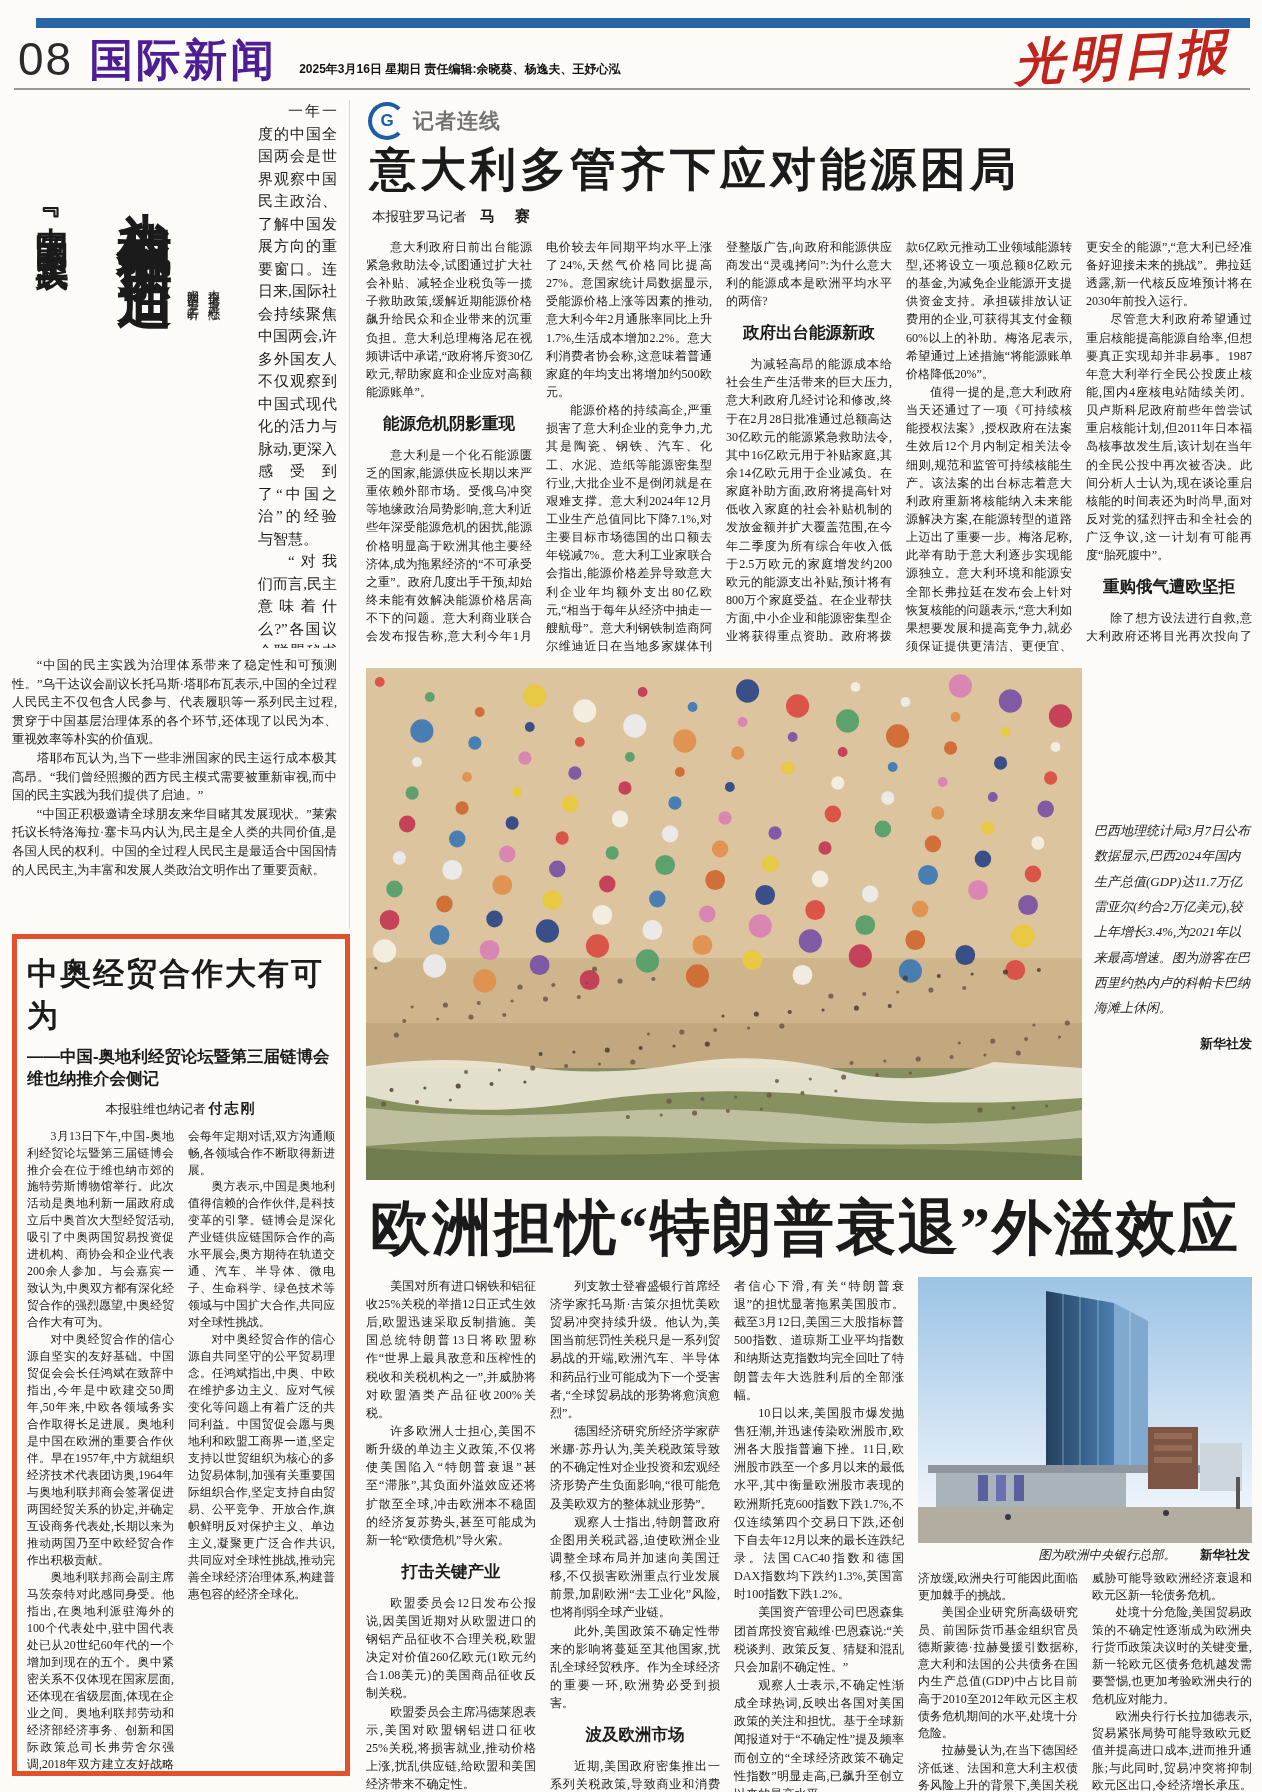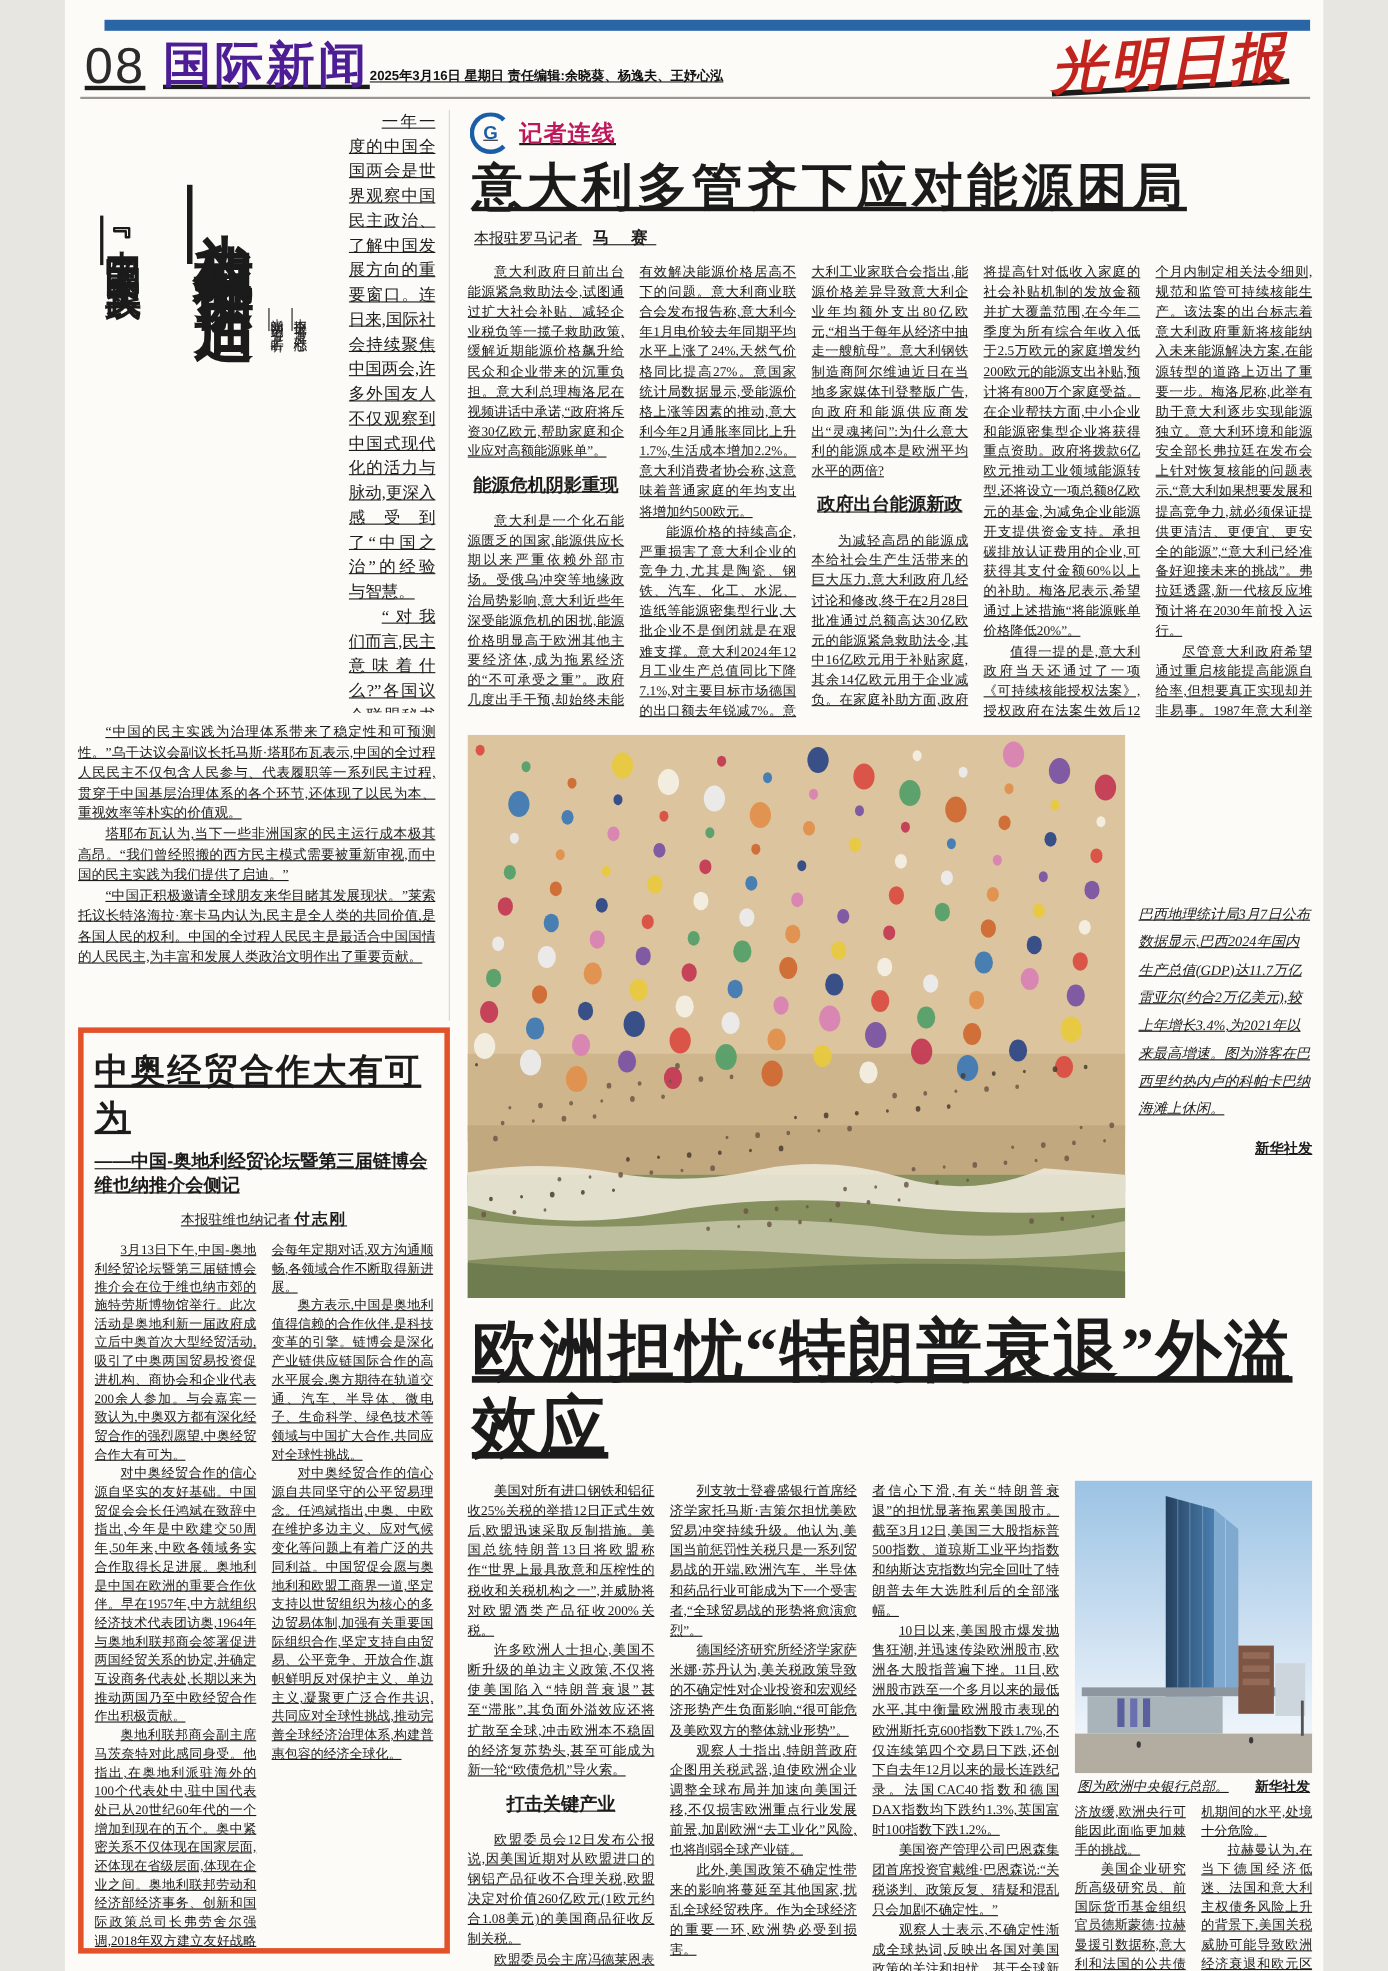--- a/index.html
+++ b/index.html
@@ -1,23 +1,23 @@
 <!DOCTYPE html>
 <html><head>
 <meta charset="utf-8">
 <style>
   html,body{margin:0;padding:0;background:#e8e6e0;}
-  .page{position:relative;width:1144px;height:1792px;margin:0 auto;background:#fcfbf7;color:#1b1b1b;
-        font-family:"Liberation Serif",serif;overflow:hidden;box-sizing:border-box;padding:18px 10px 6px 12px;text-decoration:underline;}
+  .page{position:relative;width:1262px;height:1792px;margin:0 auto;background:#fcfbf7;color:#1b1b1b;
+        font-family:"Liberation Serif",serif;overflow:hidden;box-sizing:border-box;padding:18px 10px 6px 12px;}
   
   .topbar{height:10px;background:#2a65a5;margin:0 2px 4px 24px;}
   .hdr{display:flex;align-items:flex-end;padding:0 6px;}
   .pageno{font-family:"Liberation Sans",sans-serif;font-size:46px;color:#2b2b2b;letter-spacing:2px;line-height:1;}
   .secname{font-family:"Liberation Sans",sans-serif;font-weight:900;font-size:44px;color:#4c1d95;margin-left:16px;line-height:1;letter-spacing:3px;}
-  .dateline{font-family:"Liberation Sans",sans-serif;font-size:12px;font-weight:bold;margin-bottom:4px;color:#111;}
+  .dateline{font-family:"Liberation Sans",sans-serif;font-size:12px;font-weight:bold;margin-left:22px;margin-bottom:4px;color:#111;}
   .masthead{margin-left:auto;font-size:50px;color:#c0241c;font-weight:bold;font-style:italic;transform:rotate(-3deg);margin-right:16px;line-height:1;letter-spacing:4px;}
   .hdr-rule{border-bottom:2px solid #9a9792;margin:6px 2px 10px 2px;}
   
   .main{display:flex;gap:16px;}
   .col-left{width:338px;flex:none;}
   .col-right{flex:1;min-width:0;}
   
   .demo-wrap{border-right:1px solid #d8d4cc;padding-right:12px;height:828px;box-sizing:border-box;}
   .demo-top{display:flex;height:548px;gap:8px;}
   .v-quote{writing-mode:vertical-rl;font-size:33px;font-weight:900;letter-spacing:5px;line-height:1;width:56px;text-align:start;padding-top:96px;}
@@ -34,21 +34,21 @@
   .redbox .byl b{font-size:14px;letter-spacing:2px;}
   .box-body{column-count:2;column-gap:14px;column-fill:auto;height:678px;overflow:hidden;font-size:11.8px;line-height:1.44;text-align:justify;}
   
   .para{margin:0;text-indent:2em;text-align:justify;}
   .cont{margin:0;text-align:justify;}
   .subhead{font-family:"Liberation Sans",sans-serif;font-weight:900;font-size:16.5px;text-align:center;margin:10px 0;text-indent:0;}
   
   .badge{display:flex;align-items:center;gap:7px;margin:2px 0 4px 2px;}
   .gicon{width:30px;height:30px;border:4px solid #1b5ea6;border-radius:50%;border-right-color:transparent;position:relative;display:flex;align-items:center;justify-content:center;
          font-family:"Liberation Sans",sans-serif;font-weight:900;color:#1b5ea6;font-size:17px;}
-  .badge .blabel{font-family:"Liberation Sans",sans-serif;font-weight:900;font-size:21px;color:#be185d;letter-spacing:1px;}
+  .badge .blabel{font-family:"Liberation Sans",sans-serif;font-weight:900;font-size:21px;color:#737373;letter-spacing:1px;}
   
   .h1{font-size:46px;font-weight:900;letter-spacing:4px;margin:4px 0 10px 4px;line-height:1.15;}
   .italy-byl{font-size:13.5px;margin:0 0 12px 6px;}
   .italy-byl b{font-size:15px;letter-spacing:8px;margin-left:10px;}
   .italy-body{column-count:5;column-gap:14px;column-fill:auto;height:418px;overflow:hidden;font-size:12.1px;line-height:1.5;}
   
   .photo-row{display:flex;gap:12px;margin:12px 0 6px 0;height:512px;}
   .beach{flex:1;min-width:0;}
   .beach svg{display:block;width:100%;height:512px;}
   .beach-cap{width:158px;flex:none;font-size:13px;line-height:1.95;font-style:italic;padding-top:150px;box-sizing:border-box;}

